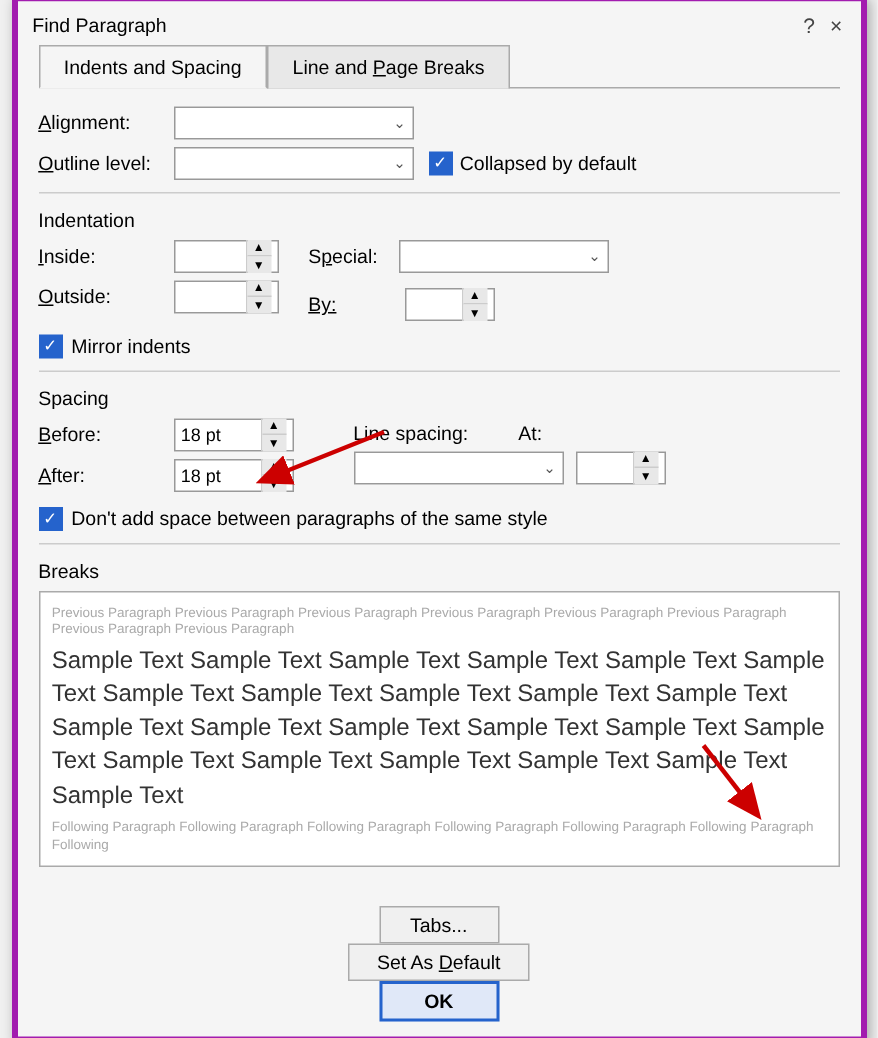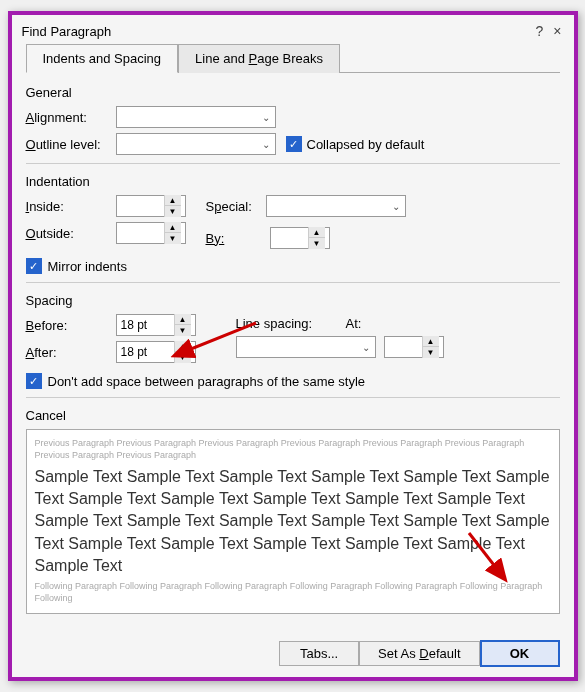--- a/index.html
+++ b/index.html
@@ -172,23 +172,24 @@
       margin-top: 4px;
       position: relative;
     }
     .preview-sample {
       color: #333;
       font-size: 16px;
       margin: 4px 0;
     }
     .footer-buttons {
       display: flex;
-      justify-content: flex-end;
+      justify-content: center;
       align-items: center;
       padding: 8px 14px 10px 14px;
+      flex-direction: column;
     }
     .btn {
       padding: 4px 18px;
       border: 1px solid #aaa;
       background: #f0f0f0;
       cursor: pointer;
       font-size: 13px;
       min-width: 80px;
     }
     .btn-ok {
@@ -228,21 +229,20 @@
     <div class="tabs">
       <div class="tab active">
         <span>Indents and Spacing</span>
       </div>
       <div class="tab">
         <span>Line and <span style="text-decoration:underline">P</span>age Breaks</span>
       </div>
     </div>
 
     <div class="section">
-      <div class="section-label">General</div>
       <div class="row">
         <span class="field-label"><span style="text-decoration:underline">A</span>lignment:</span>
         <div class="select-box" style="width:160px;">
           <span></span>
           <span class="select-arrow">⌄</span>
         </div>
       </div>
       <div class="row">
         <span class="field-label"><span style="text-decoration:underline">O</span>utline level:</span>
         <div class="select-box" style="width:160px;">
@@ -366,21 +366,21 @@
       </div>
       <div class="checkbox-row" style="margin-top:5px;">
         <div class="checkbox-icon">✓</div>
         <span>Don't add space between paragraphs of the same style</span>
       </div>
     </div>
 
     <hr class="divider">
 
     <div class="section">
-      <div class="section-label">Cancel</div>
+      <div class="section-label">Breaks</div>
       <div class="preview-box">
 
         <svg style="position:absolute;right:30px;bottom:20px;z-index:10;" width="80" height="70">
           <defs>
             <marker id="arrowhead2" markerWidth="8" markerHeight="7" refX="6" refY="3.5" orient="auto">
               <polygon points="0 0, 8 3.5, 0 7" fill="#cc0000"></polygon>
             </marker>
           </defs>
           <line x1="20" y1="10" x2="55" y2="55" stroke="#cc0000" stroke-width="3" marker-end="url(#arrowhead2)"></line>
         </svg>

